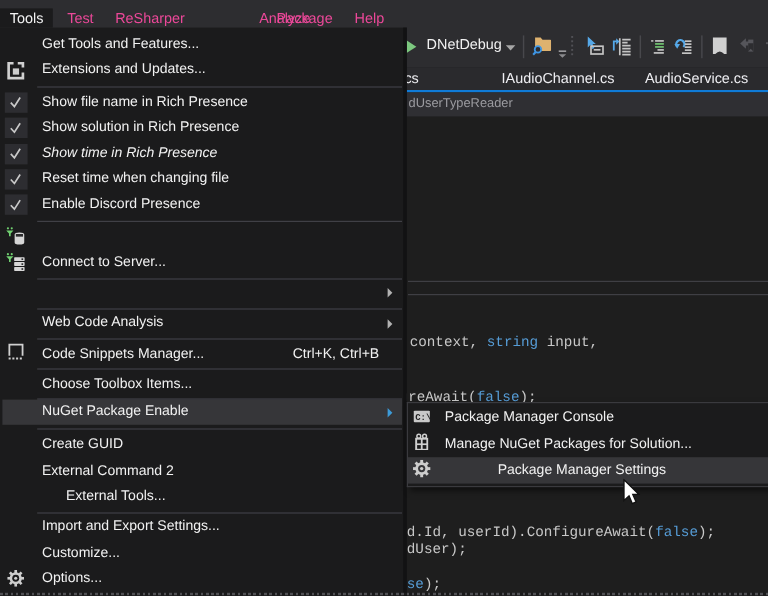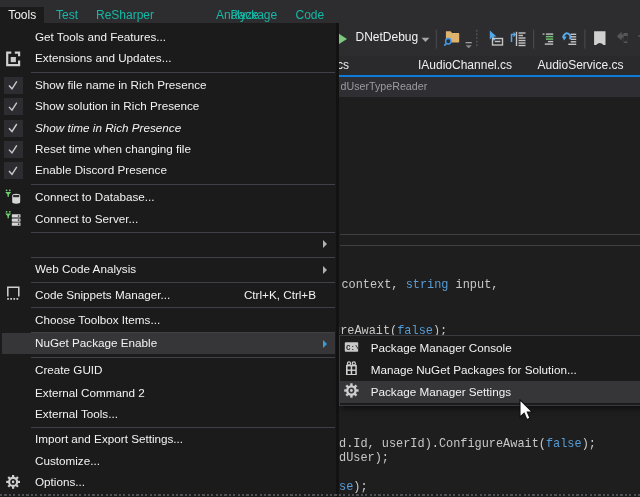--- a/index.html
+++ b/index.html
@@ -7,21 +7,21 @@
   font-family:"Liberation Sans",sans-serif;-webkit-font-smoothing:antialiased;}
 #root *{box-sizing:border-box;}
 .abs{position:absolute;}
 
 #topbar{left:0;top:0;width:640px;height:56px;background:#2d2d30;}
 #tabstrip{left:0;top:56px;width:640px;height:19px;background:#2a2a2d;}
 #blueline{left:0;top:74.8px;width:640px;height:2.5px;background:#0f7bd8;}
 #crumb{left:0;top:77.3px;width:640px;height:19.5px;background:#2f2f33;}
 #crumbtx{left:340.5px;top:77.2px;height:19px;line-height:19px;font-size:10.7px;color:#9b9ba0;}
 .tabtx{top:56px;height:19px;line-height:19px;font-size:12px;color:#eeeef2;}
-.mbar{top:6.5px;height:16.6px;line-height:16.6px;font-size:12px;color:#14b8a6;}
+.mbar{top:6.5px;height:16.6px;line-height:16.6px;font-size:12px;color:#ec4899;}
 #toolsbox{left:0;top:6.5px;width:44.4px;height:16.6px;background:#1b1b1c;z-index:5;}
 #toolsbox span{display:block;text-align:center;line-height:16.6px;font-size:12px;color:#f2f2f2;}
 
 .splitline{left:339.5px;width:300.5px;height:1px;background:#3f3f44;}
 .code{font-family:"Liberation Mono",monospace;font-size:11.9px;height:14px;line-height:14px;white-space:pre;color:#c8c8c8;}
 .kw{color:#569cd6;}
 #dash{left:0;top:494px;width:640px;height:1.8px;
   background:repeating-linear-gradient(90deg,#505054 0 2.2px,#1a1a1b 2.2px 4.4px);z-index:11;}
 
 #menu{left:0;top:23px;width:338.5px;height:474px;background:#1b1b1c;z-index:5;
@@ -40,21 +40,21 @@
 </style>
 </head>
 <body>
 <div id="root">
 
   <div class="abs" id="topbar"></div>
   <div class="abs mbar" style="left:56px;">Test</div>
   <div class="abs mbar" style="left:96px;">ReSharper</div>
   <div class="abs mbar" style="left:186px;margin-left:30px;">Analyze</div>
   <div class="abs mbar" style="left:230.5px;">Package</div>
-  <div class="abs mbar" style="left:295.5px;">Code</div>
+  <div class="abs mbar" style="left:295.5px;">Help</div>
   <div class="abs" id="tabstrip"></div>
   <div class="abs tabtx" style="left:337px;">cs</div>
   <div class="abs tabtx" style="left:418px;">IAudioChannel.cs</div>
   <div class="abs tabtx" style="left:537.5px;">AudioService.cs</div>
   <div class="abs" id="blueline"></div>
   <div class="abs" id="crumb"></div>
   <div class="abs" id="crumbtx">dUserTypeReader</div>
 
   <div class="abs splitline" style="top:233.5px;"></div>
   <div class="abs splitline" style="top:245px;"></div>
@@ -131,40 +131,39 @@
 
   <div class="mi" style="top:27.4px;">Get Tools and Features...</div>
   <div class="mi" style="top:48.2px;">Extensions and Updates...</div>
   <div class="sep" style="top:72px;"></div>
   <div class="mi" style="top:74.8px;">Show file name in Rich Presence</div>
   <div class="mi" style="top:96.2px;">Show solution in Rich Presence</div>
   <div class="mi" style="top:117.5px;font-style:italic;">Show time in Rich Presence</div>
   <div class="mi" style="top:138.9px;">Reset time when changing file</div>
   <div class="mi" style="top:160.3px;">Enable Discord Presence</div>
   <div class="sep" style="top:184px;"></div>
-  <div class="mi" style="top:186.5px;">Connect to Database...</div>
   <div class="mi" style="top:208.5px;">Connect to Server...</div>
   <div class="sep" style="top:231.5px;"></div>
   <div class="arr" style="top:240px;"></div>
   <div class="sep" style="top:257px;"></div>
   <div class="mi" style="top:259px;">Web Code Analysis</div>
   <div class="arr" style="top:265.5px;"></div>
   <div class="sep" style="top:282.4px;"></div>
   <div class="mi" style="top:284.5px;">Code Snippets Manager...</div>
   <div class="sc" style="top:284.5px;margin-left:32px;">Ctrl+K, Ctrl+B</div>
   <div class="sep" style="top:306.7px;"></div>
   <div class="mi" style="top:310.1px;">Choose Toolbox Items...</div>
   <div class="sep" style="top:332px;"></div>
   <div class="hl" style="top:332.8px;height:21.4px;"></div>
   <div class="mi" style="top:333px;">NuGet Package Enable</div>
   <div class="arr" style="top:340px;border-color:transparent transparent transparent #3d9bd8;"></div>
   <div class="sep" style="top:356.5px;"></div>
   <div class="mi" style="top:360.2px;">Create GUID</div>
   <div class="mi" style="top:382.5px;">External Command 2</div>
-  <div class="mi" style="top:404px;">External Tools...</div>
+  <div class="mi" style="top:404px;margin-left:20px;">External Tools...</div>
   <div class="sep" style="top:427px;"></div>
   <div class="mi" style="top:428.5px;">Import and Export Settings...</div>
   <div class="mi" style="top:451px;">Customize...</div>
   <div class="mi" style="top:472.2px;">Options...</div>
 
   <div class="chbox" style="top:76.8px;"></div>
   <div class="chbox" style="top:98.2px;"></div>
   <div class="chbox" style="top:119.5px;"></div>
   <div class="chbox" style="top:140.9px;"></div>
   <div class="chbox" style="top:162.3px;"></div>
@@ -227,21 +226,21 @@
       </g>
       <circle r="2.9" fill="#1b1b1c"></circle>
       <circle r="1.3" fill="#cdcdcd"></circle>
     </g>
   </svg>
 
   <div class="abs" id="submenu"></div>
   <div id="smhl"></div>
   <div class="smi" style="top:337.4px;">Package Manager Console</div>
   <div class="smi" style="top:359.4px;">Manage NuGet Packages for Solution...</div>
-  <div class="smi" style="top:381.4px;">Package Manager Settings</div>
+  <div class="smi" style="top:381.4px;margin-left:44px;">Package Manager Settings</div>
   <svg class="abs" id="smicons" width="302" height="72" viewBox="0 0 302 72" style="left:338.5px;top:334.8px;z-index:8;">
 
     <rect x="5.8" y="7.2" width="13.4" height="9.6" rx="0.8" fill="#c9c9c9"></rect>
     <text x="7" y="14.7" font-size="7.5" font-weight="bold" fill="#1f1f20" font-family="Liberation Mono">C:\</text>
 
     <g>
       <circle cx="10" cy="28.5" r="1.6" fill="none" stroke="#d0d0d0" stroke-width="1.2"></circle>
       <circle cx="14.8" cy="28.5" r="1.6" fill="none" stroke="#d0d0d0" stroke-width="1.2"></circle>
       <rect x="7" y="29.8" width="10.8" height="10.2" fill="#d0d0d0"></rect>
       <g fill="#1b1b1c">

